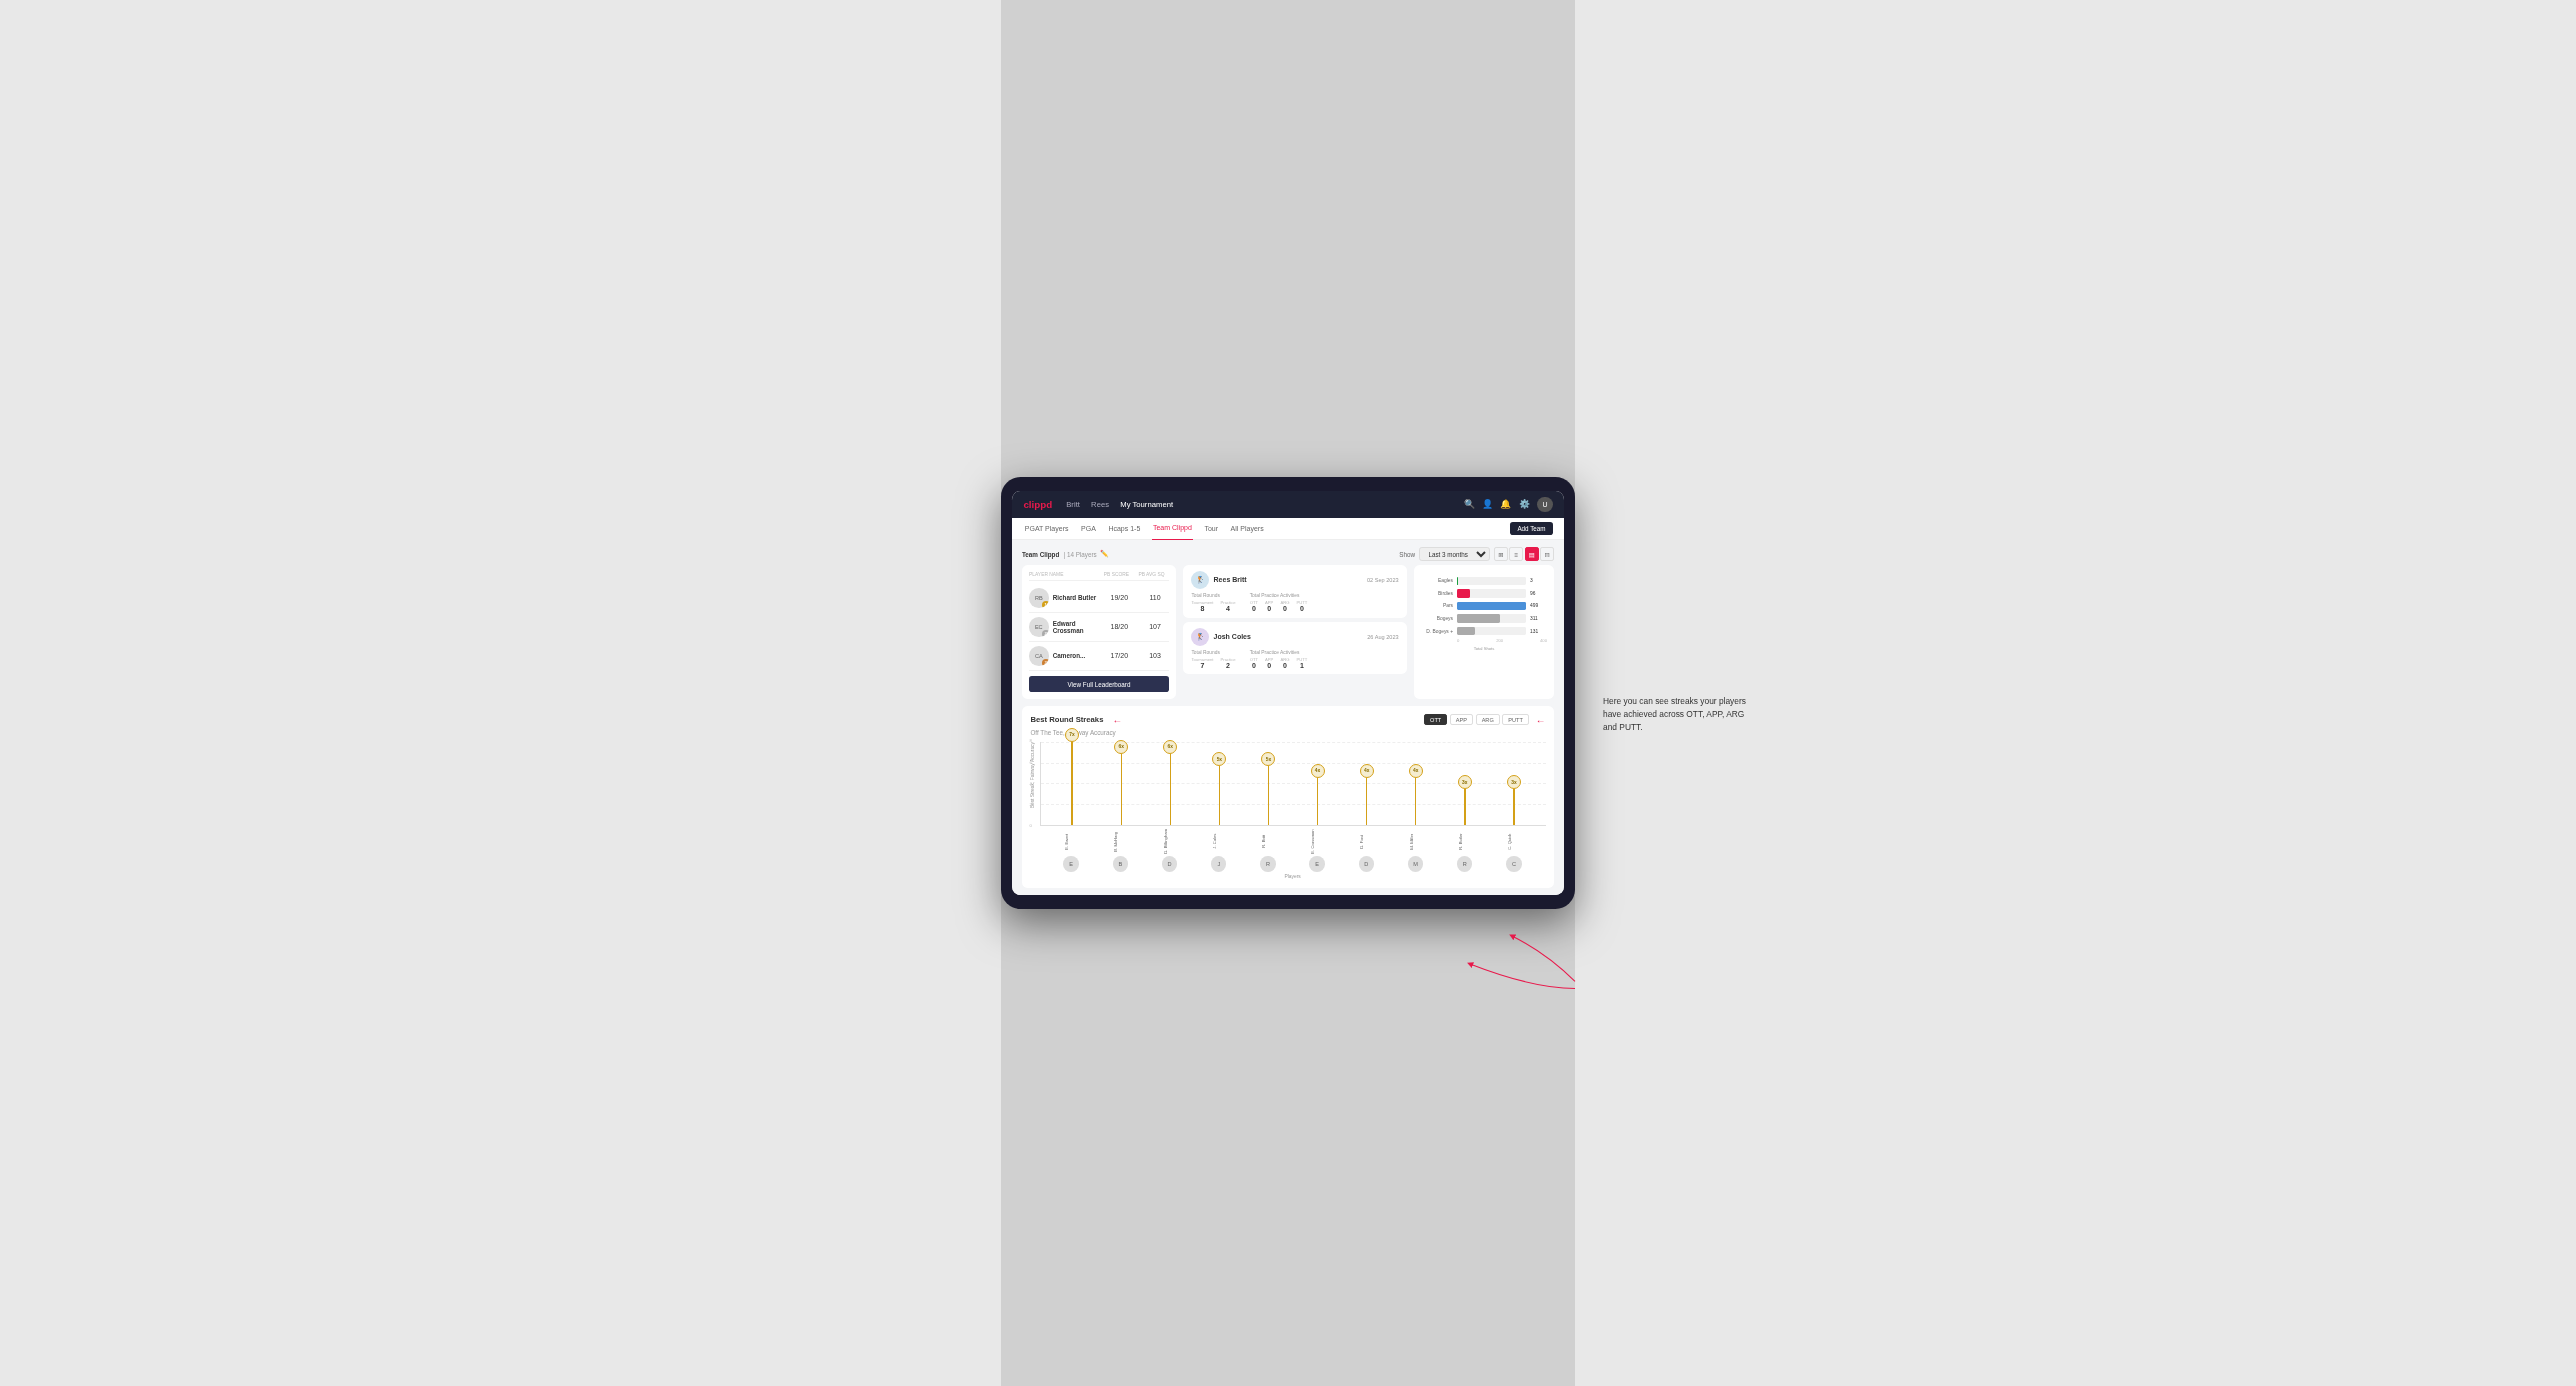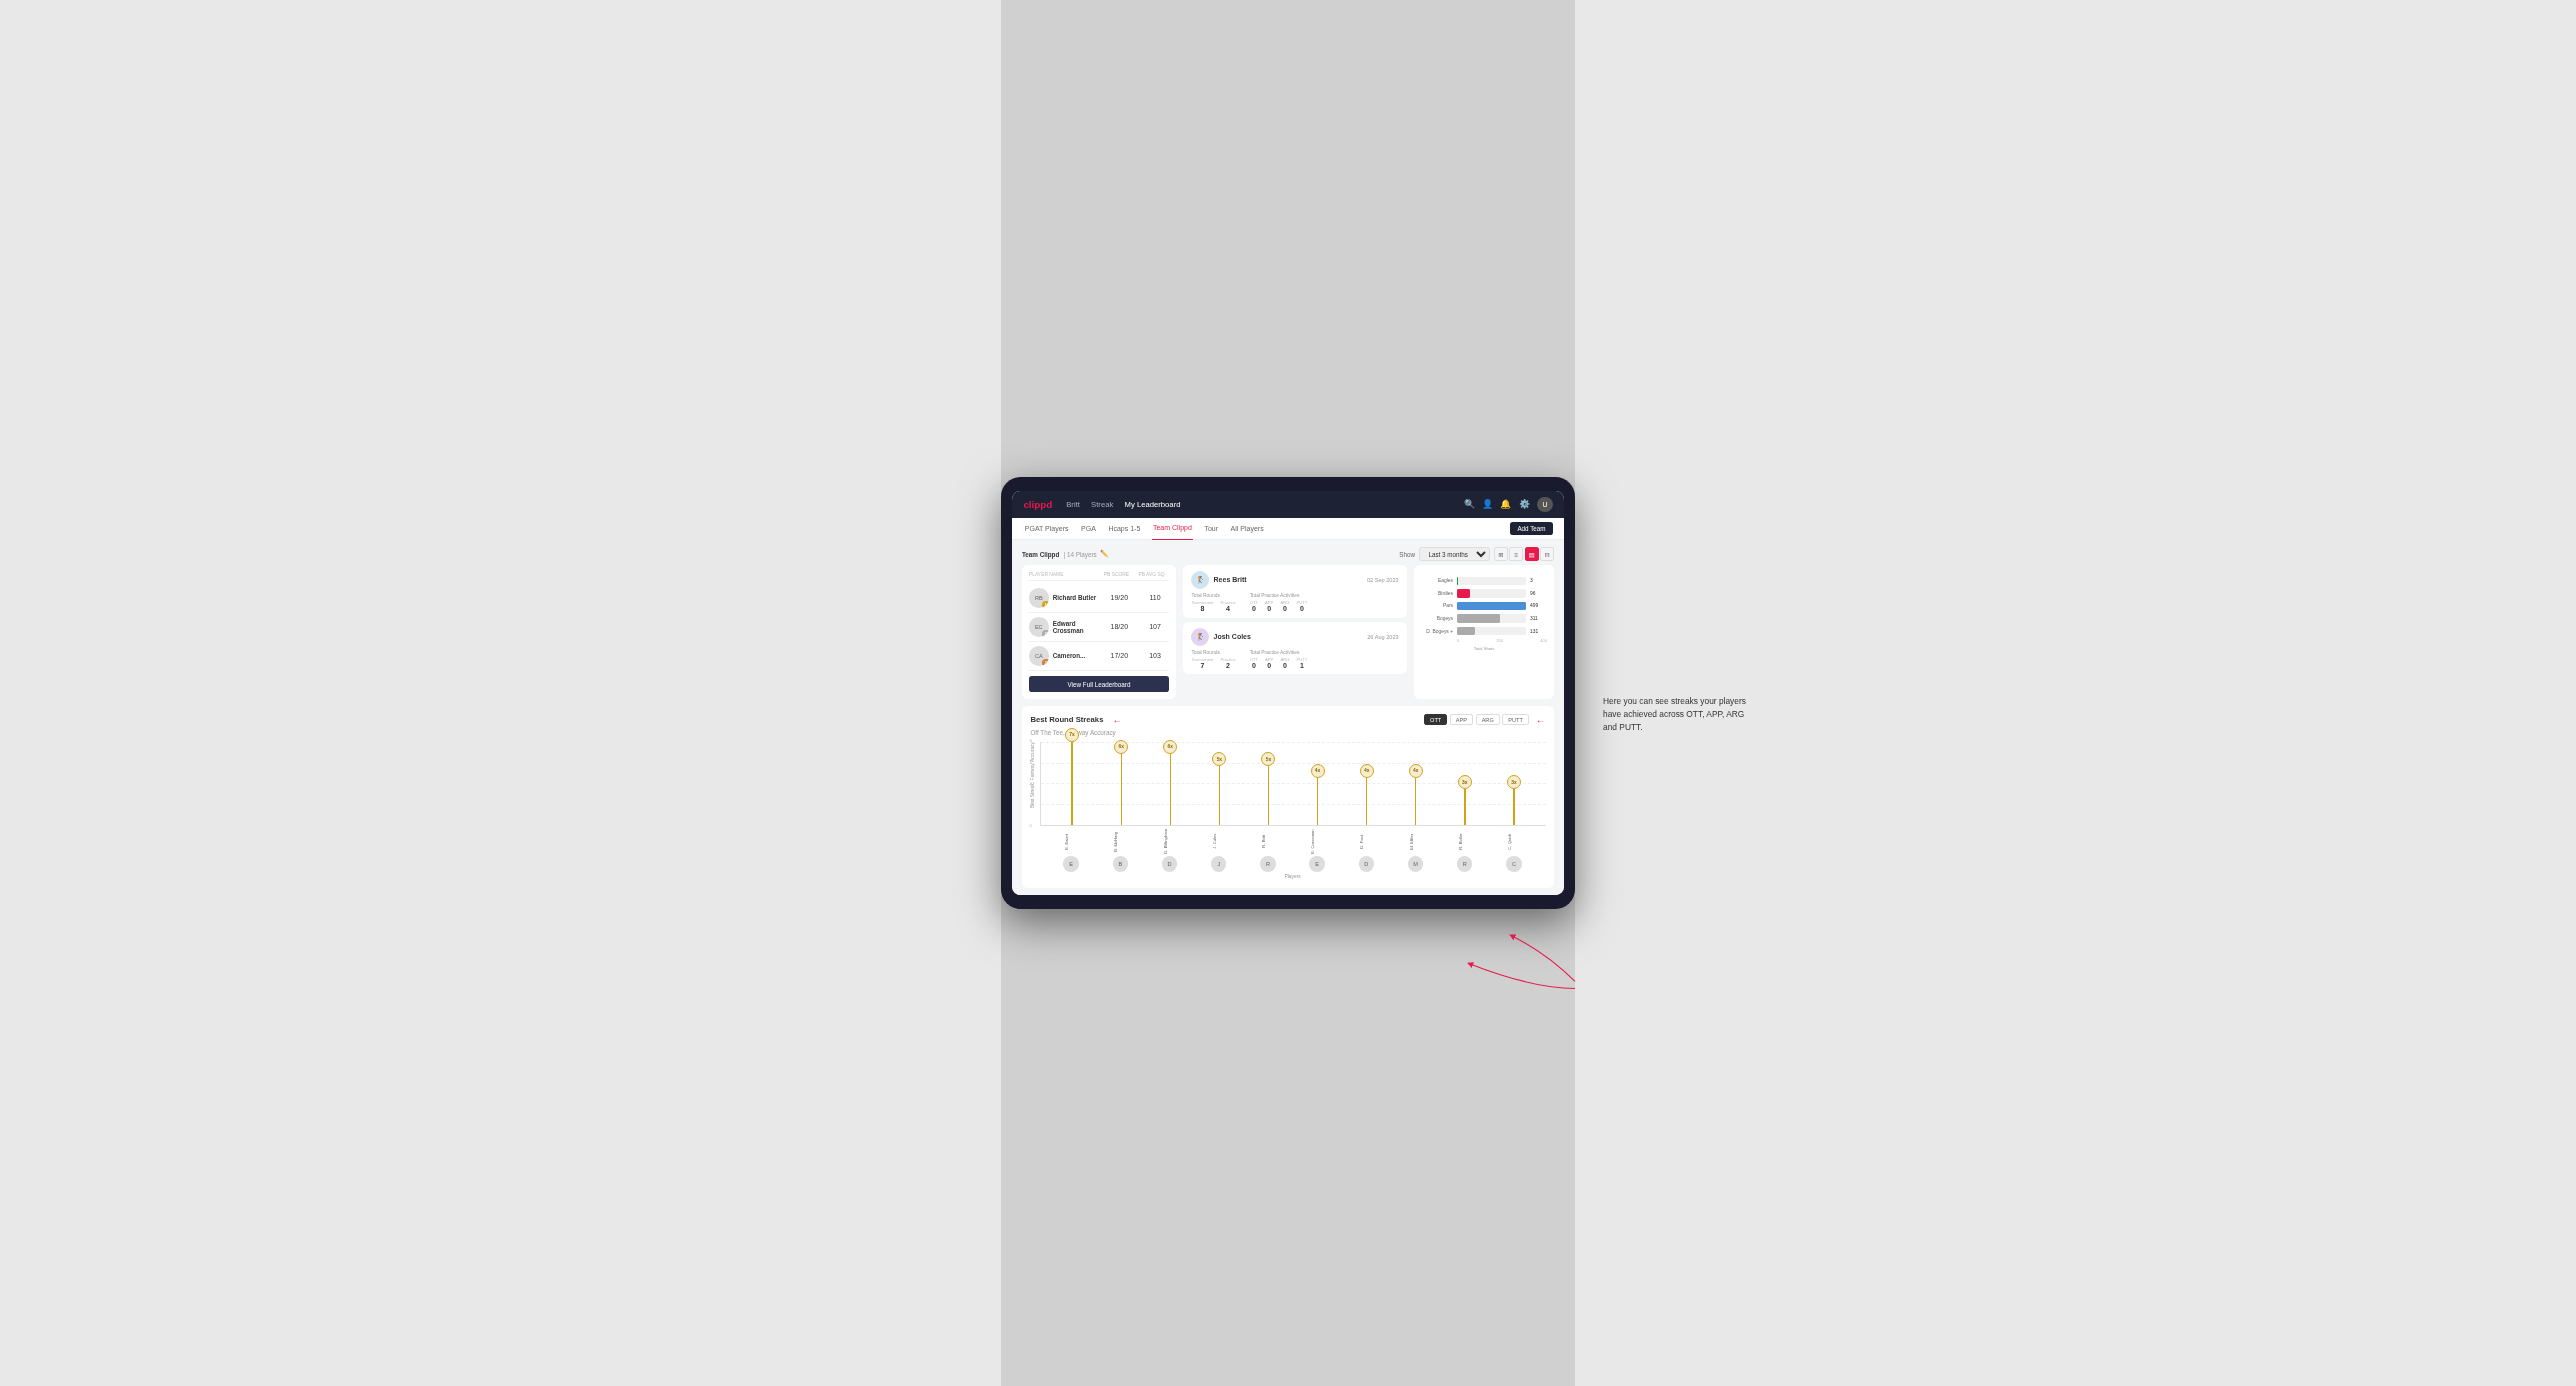--- a/index.html
+++ b/index.html
@@ -329,22 +329,22 @@
 <div style="display:flex; align-items:center; justify-content:center; min-height:100vh; background:#d0d0d0;">
 
   <div style="position:relative;">
     <div class="tablet-frame" style="position:relative;">
       <div class="tablet-screen">
 
         <div class="nav-bar">
           <div class="nav-logo">clippd</div>
           <div class="nav-links">
             <span class="nav-link">Britt</span>
-            <span class="nav-link">Streak</span>
-            <span class="nav-link active">My Leaderboard</span>
+            <span class="nav-link">Rees</span>
+            <span class="nav-link active">My Tournament</span>
           </div>
           <div class="nav-actions">
             <span class="nav-icon">🔍</span>
             <span class="nav-icon">👤</span>
             <span class="nav-icon">🔔</span>
             <span class="nav-icon">⚙️</span>
             <div class="nav-avatar">U</div>
           </div>
         </div>
 

